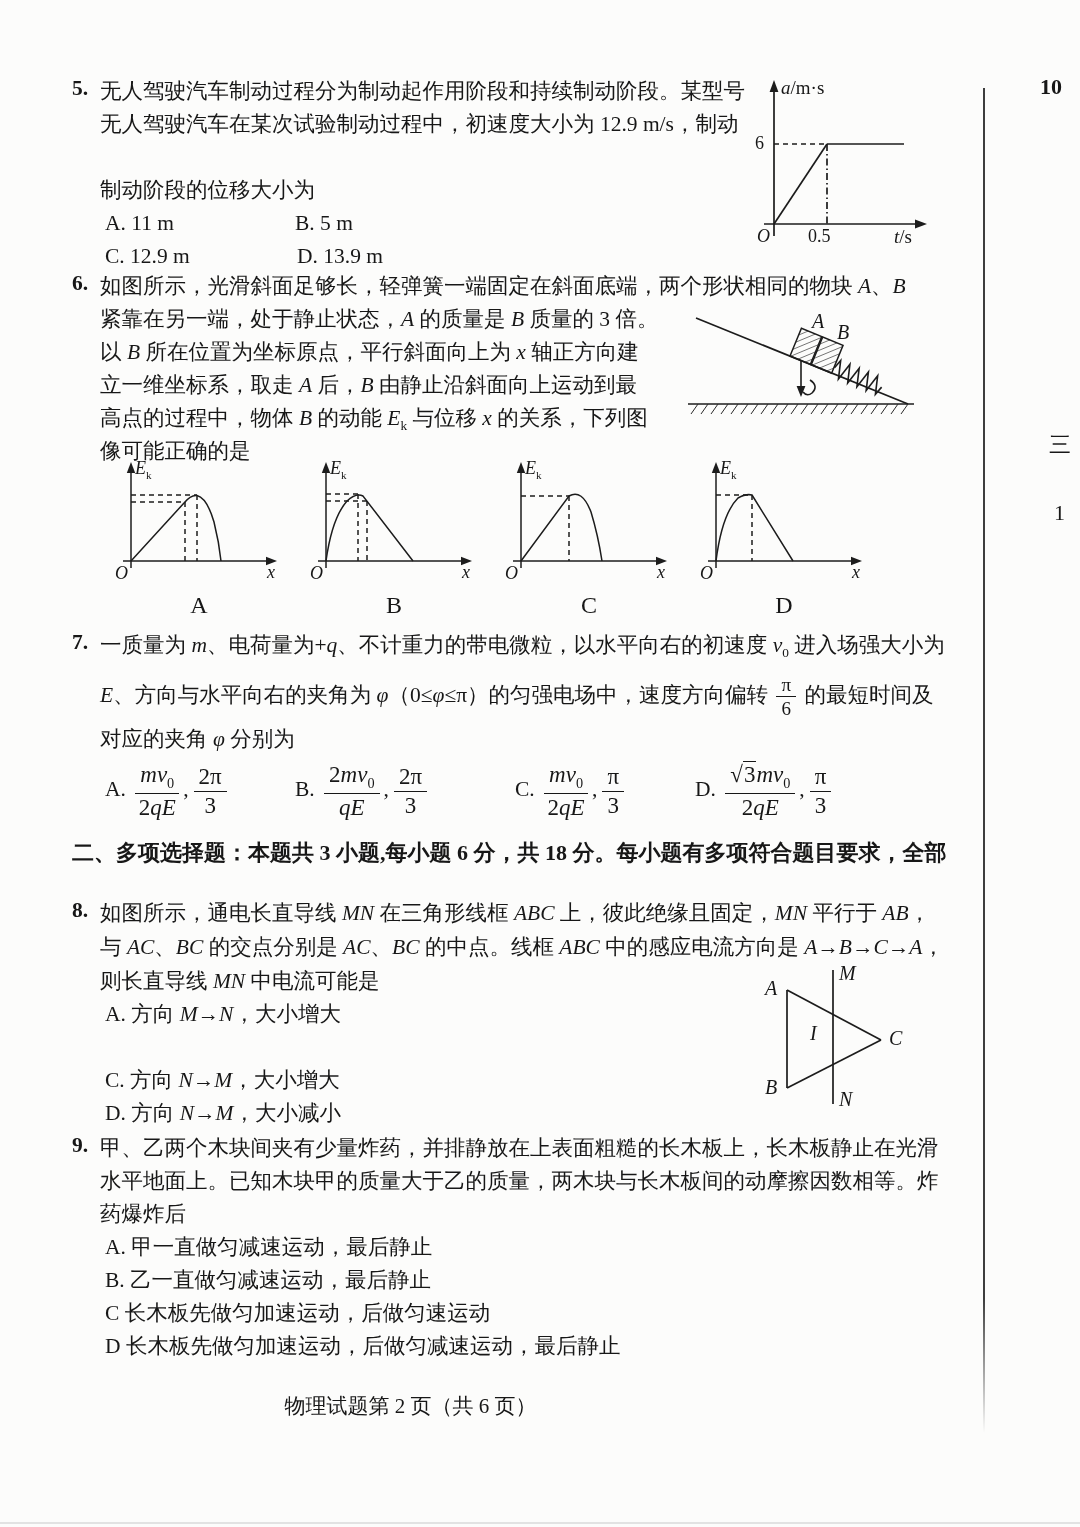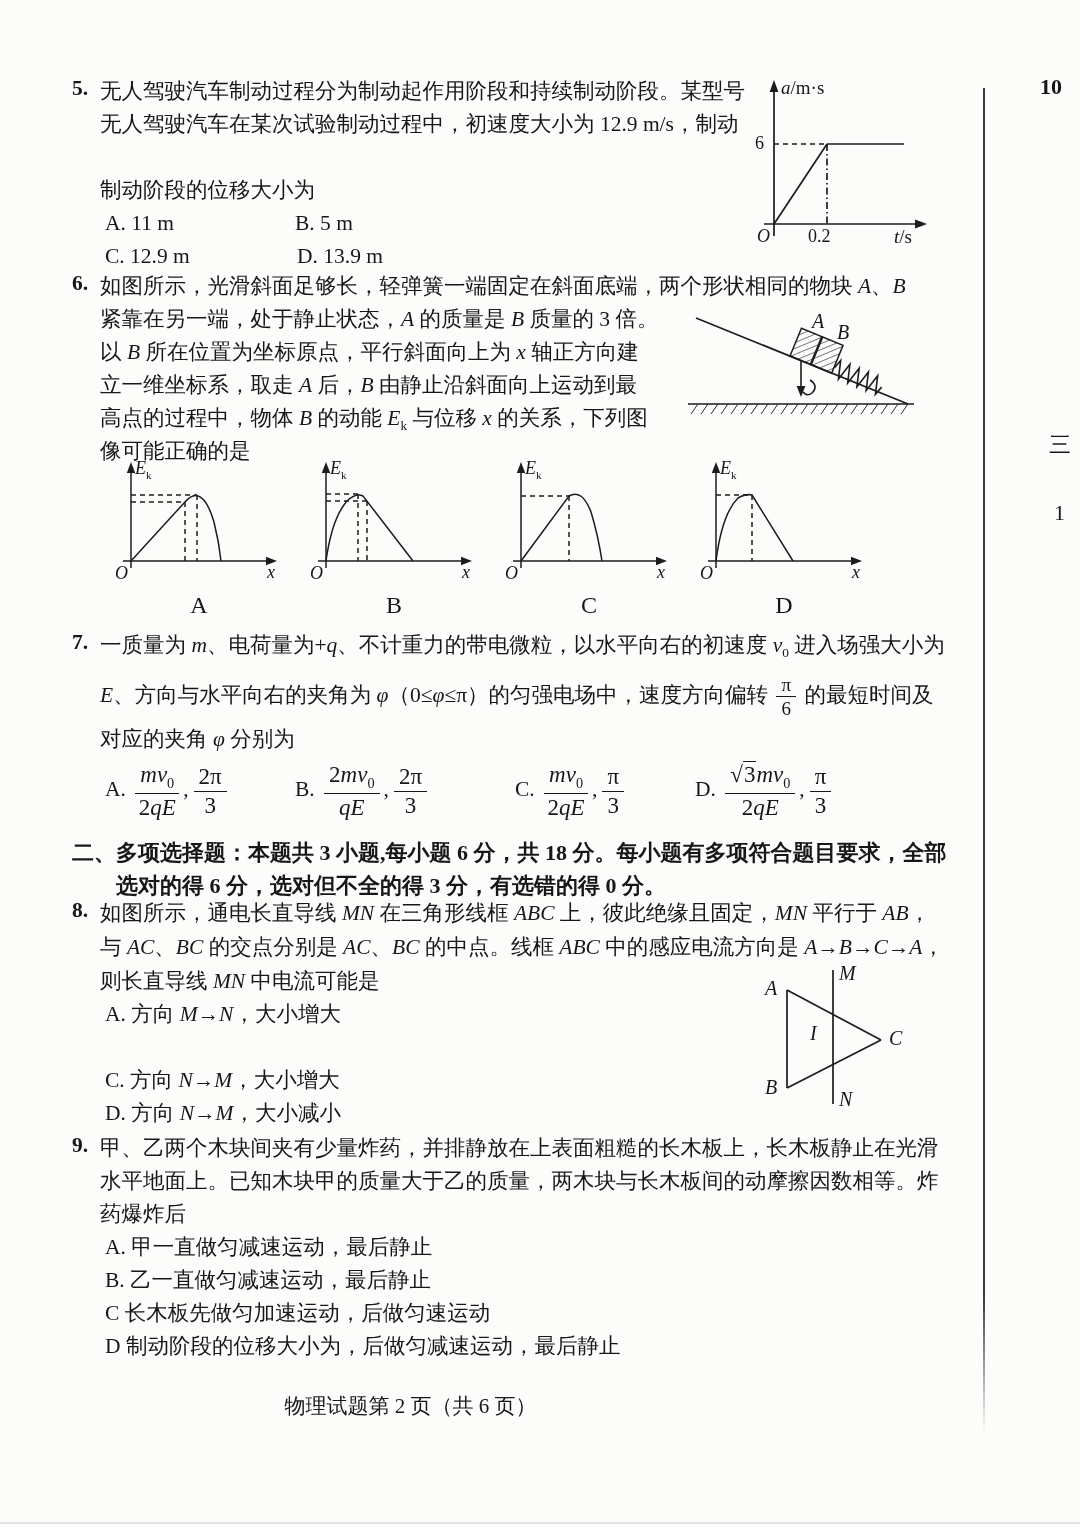--- a/index.html
+++ b/index.html
@@ -53,21 +53,21 @@
         <line x1="77" y1="70" x2="77" y2="150" stroke-dasharray="7,3,1.5,3"></line>
       </g>
       <g fill="#1c1c1c" stroke="none">
         <polygon points="24,6 19.6,18 28.4,18"></polygon>
         <polygon points="177,150 165,145.6 165,154.4"></polygon>
       </g>
     </svg>
     <div class="glabel" style="left:31px;top:3px;font-size:19px"><i>a</i>/m·s</div>
     <div class="glabel" style="left:5px;top:59px">6</div>
     <div class="glabel" style="left:7px;top:152px;font-style:italic"><i>O</i></div>
-    <div class="glabel" style="left:58px;top:152px">0.2</div>
+    <div class="glabel" style="left:58px;top:152px">0.5</div>
     <div class="glabel" style="left:144px;top:152px;font-size:19px"><i>t</i>/s</div>
   </div>
 
   <div class="qnum" style="left:72px;top:271px">6.</div>
   <div class="ln" style="left:100px;top:271px">如图所示，光滑斜面足够长，轻弹簧一端固定在斜面底端，两个形状相同的物块 <i>A</i>、<i>B</i></div>
   <div class="ln" style="left:100px;top:304px">紧靠在另一端，处于静止状态，<i>A</i> 的质量是 <i>B</i> 质量的 3 倍。</div>
   <div class="ln" style="left:100px;top:337px">以 <i>B</i> 所在位置为坐标原点，平行斜面向上为 <i>x</i> 轴正方向建</div>
   <div class="ln" style="left:100px;top:370px">立一维坐标系，取走 <i>A</i> 后，<i>B</i> 由静止沿斜面向上运动到最</div>
   <div class="ln" style="left:100px;top:403px">高点的过程中，物体 <i>B</i> 的动能 <i>E</i><sub>k</sub> 与位移 <i>x</i> 的关系，下列图</div>
   <div class="ln" style="left:100px;top:436px">像可能正确的是</div>
@@ -238,21 +238,20 @@
       </span></div>
   <div class="opt" style="left:695px;top:762px">D. <span class="frac">
         <span class="n"><span class="rad">√</span><span class="radbar">3</span><i>mv</i><sub>0</sub></span>
         <span class="d">2<i>qE</i></span>
       </span><span class="cm">,</span><span class="frac">
         <span class="n">π</span>
         <span class="d">3</span>
       </span></div>
 
   <div class="sec" style="left:72px;top:838px">二、多项选择题：本题共 3 小题,每小题 6 分，共 18 分。每小题有多项符合题目要求，全部</div>
-  <div class="sec" style="left:116px;top:871px">选对的得 6 分，选对但不全的得 3 分，有选错的得 0 分。</div>
 
   <div class="qnum" style="left:72px;top:898px">8.</div>
   <div class="ln" style="left:100px;top:898px">如图所示，通电长直导线 <i>MN</i> 在三角形线框 <i>ABC</i> 上，彼此绝缘且固定，<i>MN</i> 平行于 <i>AB</i>，</div>
   <div class="ln" style="left:100px;top:966px">则长直导线 <i>MN</i> 中电流可能是</div>
   <div class="ln" style="left:100px;top:932px">与 <i>AC</i>、<i>BC</i> 的交点分别是 <i>AC</i>、<i>BC</i> 的中点。线框 <i>ABC</i> 中的感应电流方向是 <i>A</i>→<i>B</i>→<i>C</i>→<i>A</i>，</div>
   <div class="opt" style="left:105px;top:999px">A. 方向 <i>M</i>→<i>N</i>，大小增大</div>
   <div class="opt" style="left:105px;top:1065px">C. 方向 <i>N</i>→<i>M</i>，大小增大</div>
   <div class="opt" style="left:105px;top:1098px">D. 方向 <i>N</i>→<i>M</i>，大小减小</div>
 
   <div style="position:absolute;left:753px;top:960px;width:205px;height:180px">
@@ -272,21 +271,21 @@
     <div class="dlabel" style="left:86px;top:128px"><i>N</i></div>
   </div>
 
   <div class="qnum" style="left:72px;top:1133px">9.</div>
   <div class="ln" style="left:100px;top:1133px">甲、乙两个木块间夹有少量炸药，并排静放在上表面粗糙的长木板上，长木板静止在光滑</div>
   <div class="ln" style="left:100px;top:1166px">水平地面上。已知木块甲的质量大于乙的质量，两木块与长木板间的动摩擦因数相等。炸</div>
   <div class="ln" style="left:100px;top:1199px">药爆炸后</div>
   <div class="opt" style="left:105px;top:1232px">A. 甲一直做匀减速运动，最后静止</div>
   <div class="opt" style="left:105px;top:1265px">B. 乙一直做匀减速运动，最后静止</div>
   <div class="opt" style="left:105px;top:1298px">C  长木板先做匀加速运动，后做匀速运动</div>
-  <div class="opt" style="left:105px;top:1331px">D  制动阶段的位移大小为，后做匀减速运动，最后静止</div>
+  <div class="opt" style="left:105px;top:1331px">D  长木板先做匀加速运动，后做匀减速运动，最后静止</div>
 
   <div class="footer">物理试题第 2 页（共 6 页）</div>
   <div class="sidemark" style="left:1040px;top:74px">10</div>
   <div class="sidemark" style="left:1049px;top:430px;font-weight:normal">三</div>
   <div class="sidemark" style="left:1054px;top:500px;font-weight:normal">1</div>
   <div class="foldline"></div>
   <div class="bottomedge"></div>
 
 </div>
 

